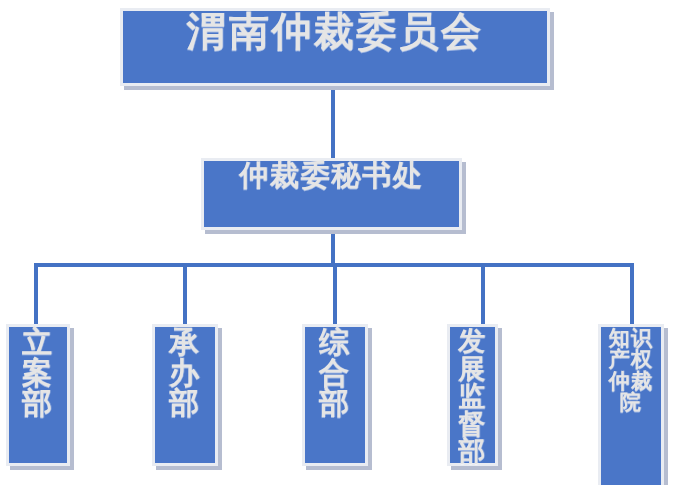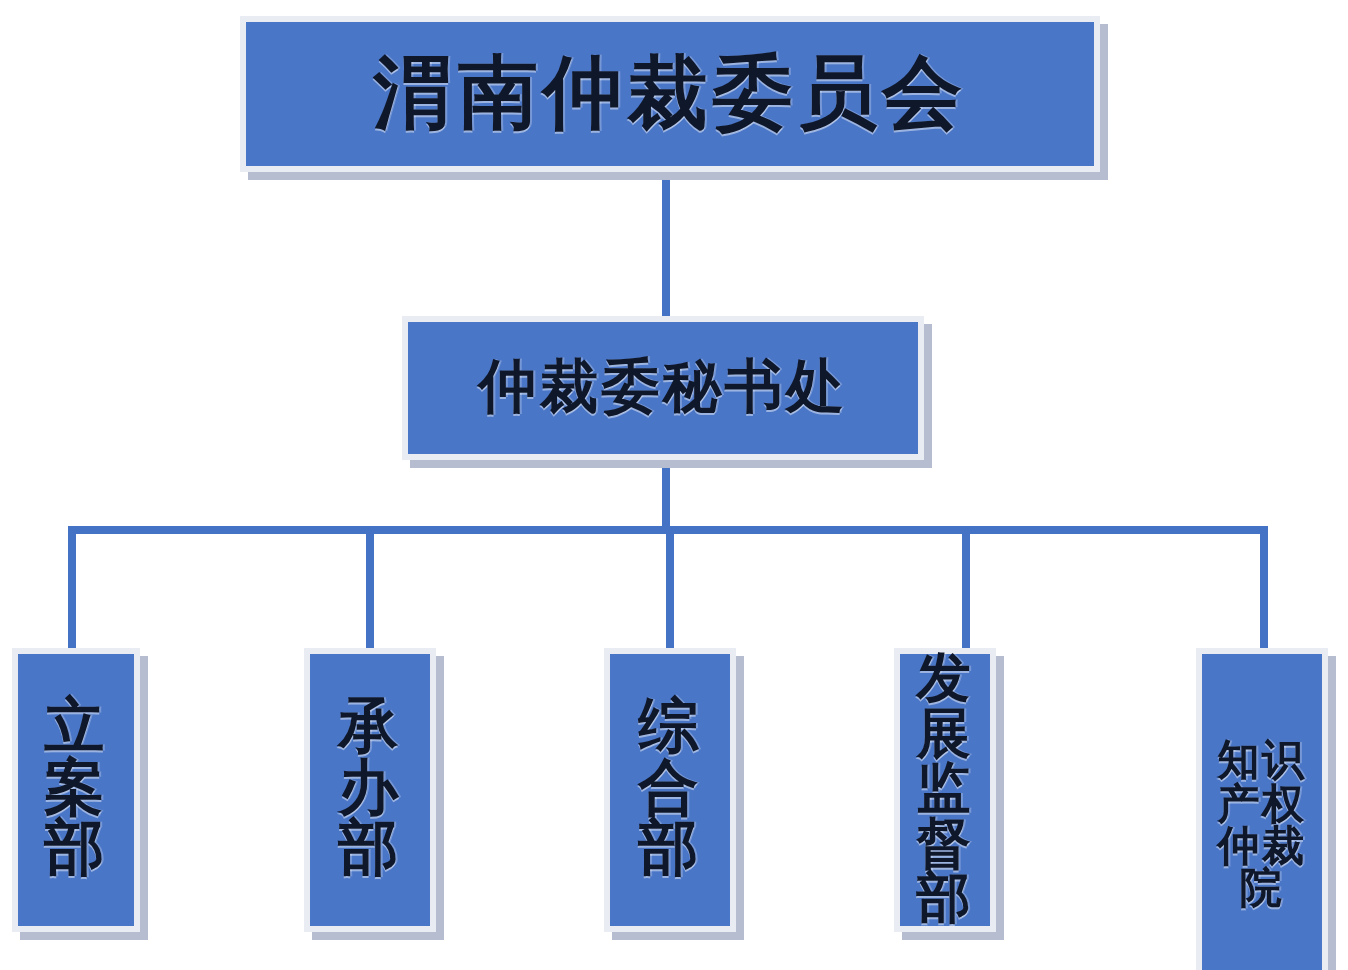--- a/index.html
+++ b/index.html
@@ -24,23 +24,23 @@
   .conn-v { width: 4px; }
   .conn-h { height: 4px; }
 
   
   .node {
     position: absolute;
     box-sizing: border-box;
     background: #4a76c8;
     border: 3px solid #e9ecf2;
     box-shadow: 4px 4px 0 0 #b6bdd0;
-    color: #0f172a;
+    color: #e5e5e5;
     display: flex;
-    align-items: center;
+    align-items: flex-start;
     justify-content: center;
     text-align: center;
     line-height: 1.02;
     letter-spacing: 0.06em;
     text-shadow: 0 1px 0 rgba(255,255,255,0.45),
                  1px 0 0 rgba(255,255,255,0.25);
   }
   .node .txt {
     display: block;
     width: 100%;

